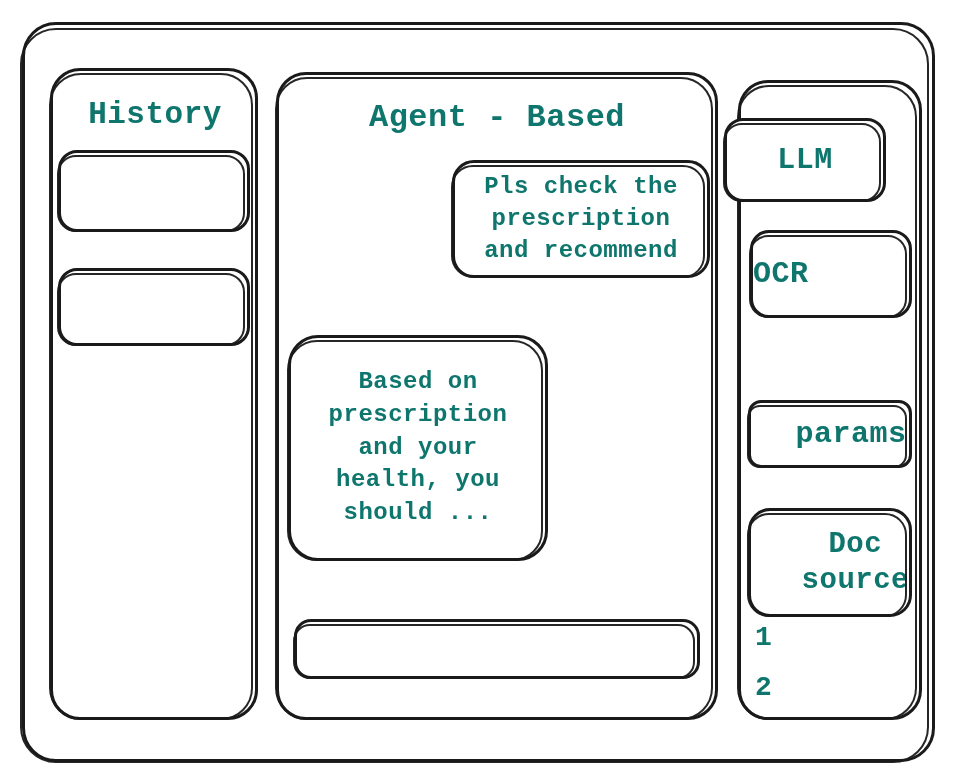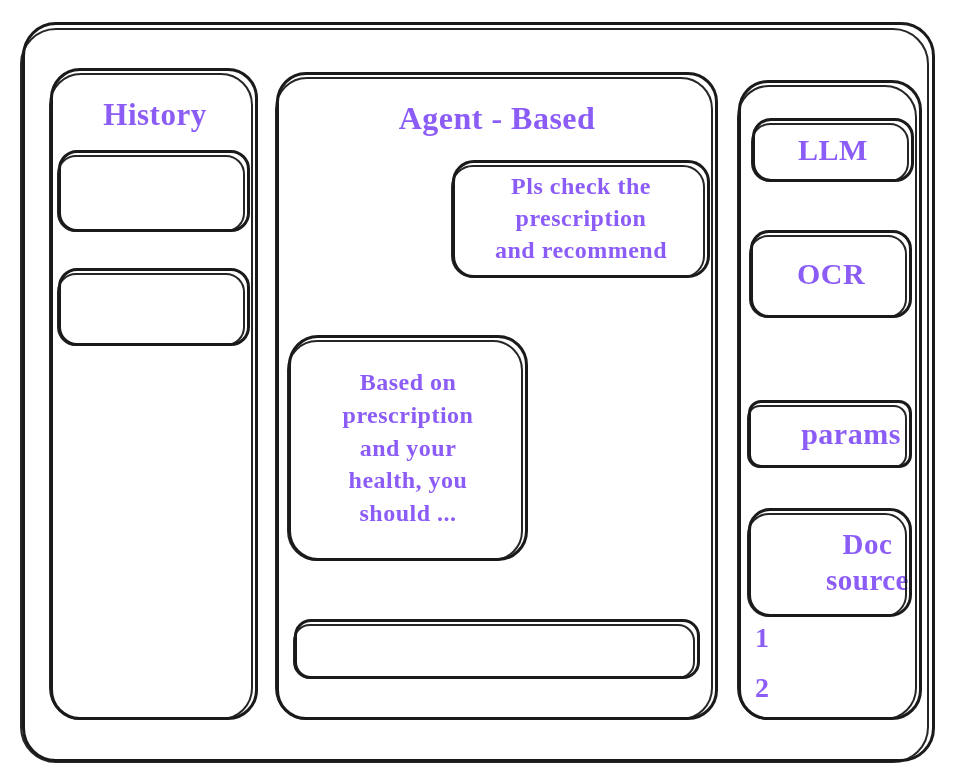--- a/index.html
+++ b/index.html
@@ -12,22 +12,22 @@
     height: 777px;
     position: relative;
     overflow: hidden;
     font-family: "DejaVu Sans", sans-serif;
     color: #1a1a1a;
   }
 
   
   .sketch-text {
     position: absolute;
-    font-family: Liberation Serif, serif;
-    color: #8b5cf6;
+    font-family: Liberation Mono, monospace;
+    color: #0f766e;
     font-weight: 600;
     letter-spacing: 0.5px;
     line-height: 1.25;
     white-space: pre-line;
     text-align: center;
     -webkit-font-smoothing: antialiased;
   }
 
   
   .hbox {
@@ -141,21 +141,21 @@
   #user-message-text {
     position: static;
     width: 236px;
     font-size: 24px;
     line-height: 1.32;
   }
 
   #agent-message {
     left: 288px;
     top: 335px;
-    width: 240px;
+    width: 260px;
     height: 226px;
     border-radius: 30px;
     display: flex;
     align-items: center;
     justify-content: center;
   }
   #agent-message-text {
     position: static;
     width: 230px;
     font-size: 24px;
@@ -165,34 +165,34 @@
   #composer-input {
     left: 294px;
     top: 619px;
     width: 406px;
     height: 60px;
     border-radius: 17px;
   }
 
   
   #tool-llm {
-    left: 752px;
+    left: 724px;
     top: 118px;
     width: 162px;
-    height: 64px;
+    height: 84px;
     border-radius: 19px;
     display: flex; align-items: center; justify-content: center;
   }
   #tool-ocr {
     left: 750px;
     top: 230px;
     width: 162px;
     height: 88px;
     border-radius: 19px;
-    display: flex; align-items: center; justify-content: center;
+    display: flex; align-items: center; justify-content: flex-start;
   }
   #tool-params {
     left: 748px;
     top: 400px;
     width: 164px;
     height: 68px;
     border-radius: 13px;
     display: flex; align-items: center; justify-content: center; padding-left: 42px;
   }
   #tool-docsource {

